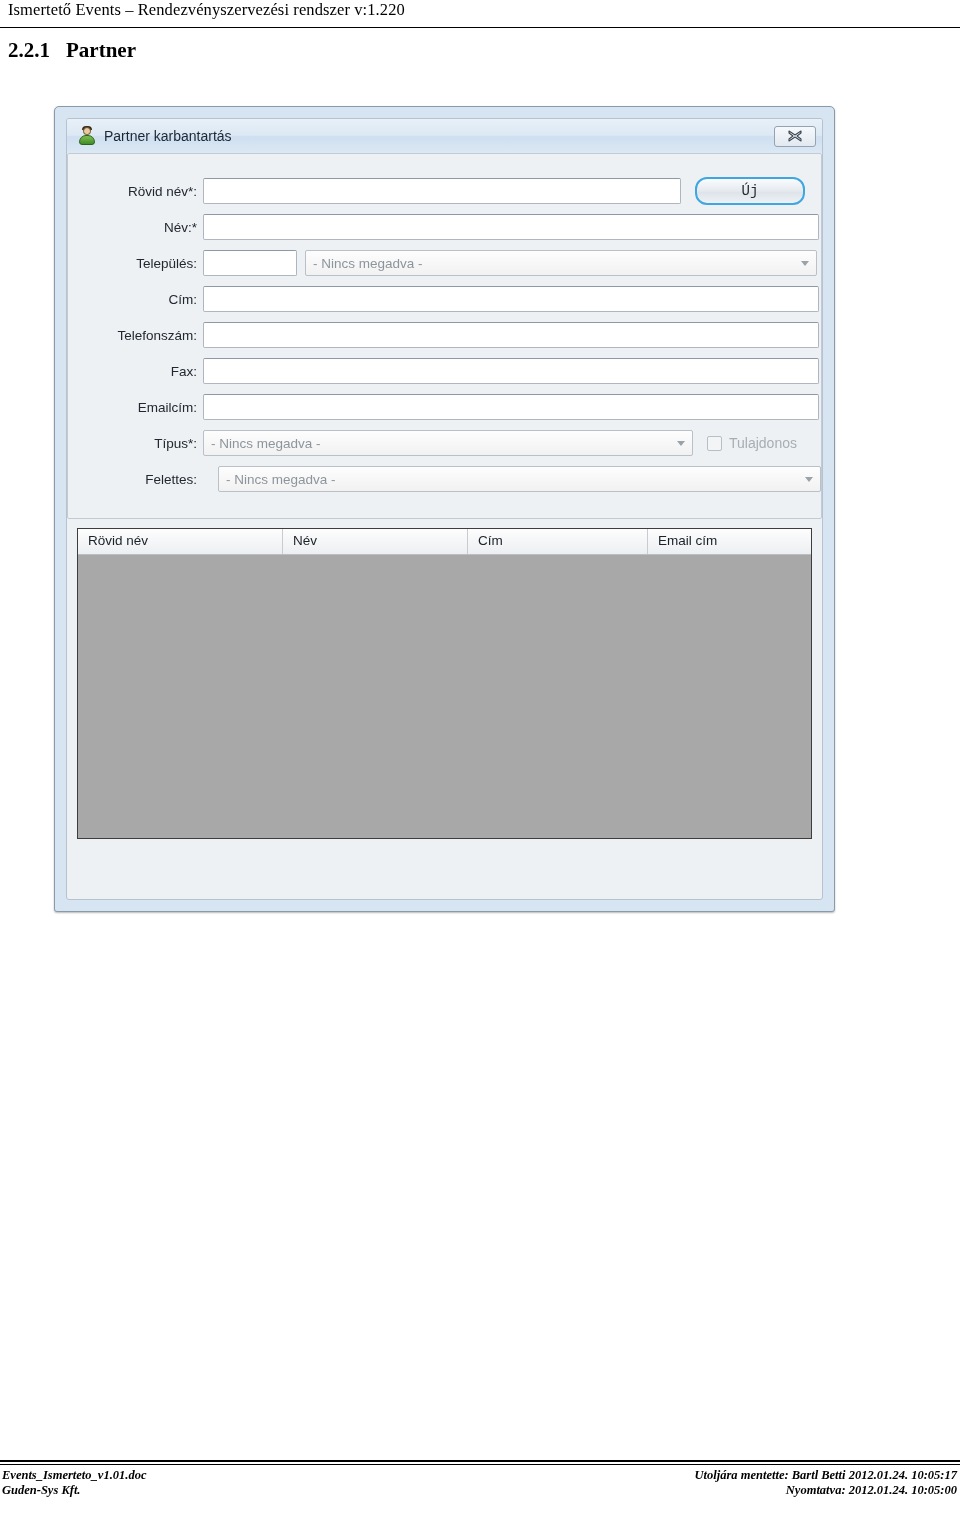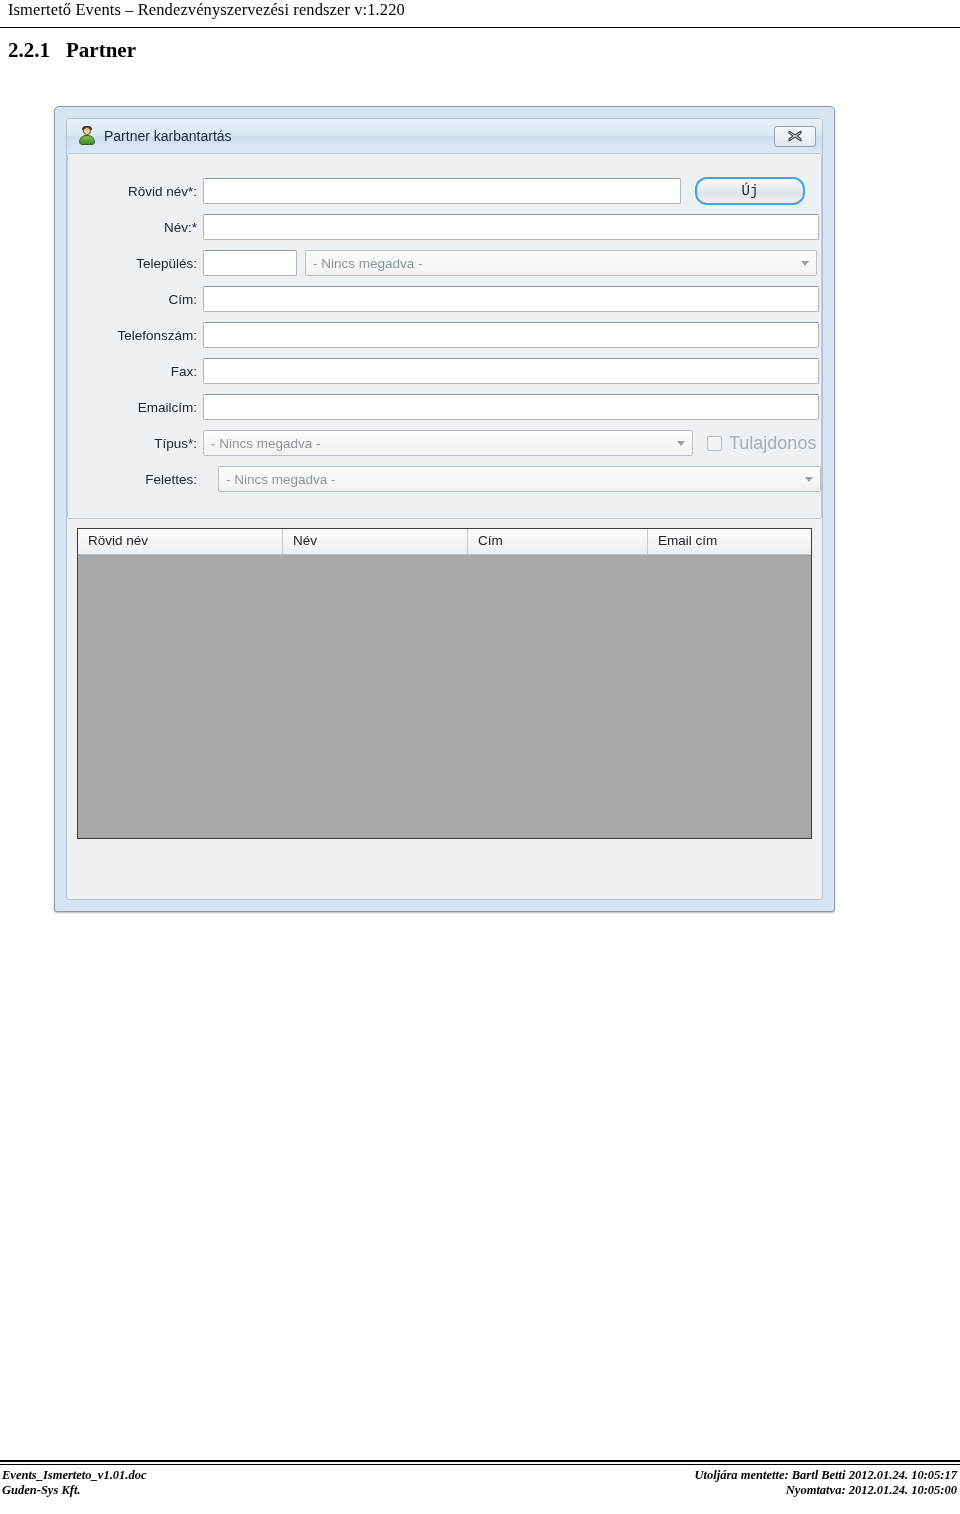--- a/index.html
+++ b/index.html
@@ -194,21 +194,21 @@
   .cbwrap { display: flex; align-items: center; margin-left: 14px; }
   .cbox {
     width: 15px; height: 15px;
     background: #f2f4f6;
     border: 1px solid #b7bfc6;
     border-radius: 2px;
   }
   .cblabel {
     margin-left: 7px;
     font-family: "Liberation Sans", sans-serif;
-    font-size: 18px;
+    font-size: 14px;
     color: #a7aeb4;
     white-space: nowrap;
   }
 
   
   .grid {
     position: relative;
     margin: 9px 10px 0 10px;
     height: 311px;
     background: #a8a8a8;

